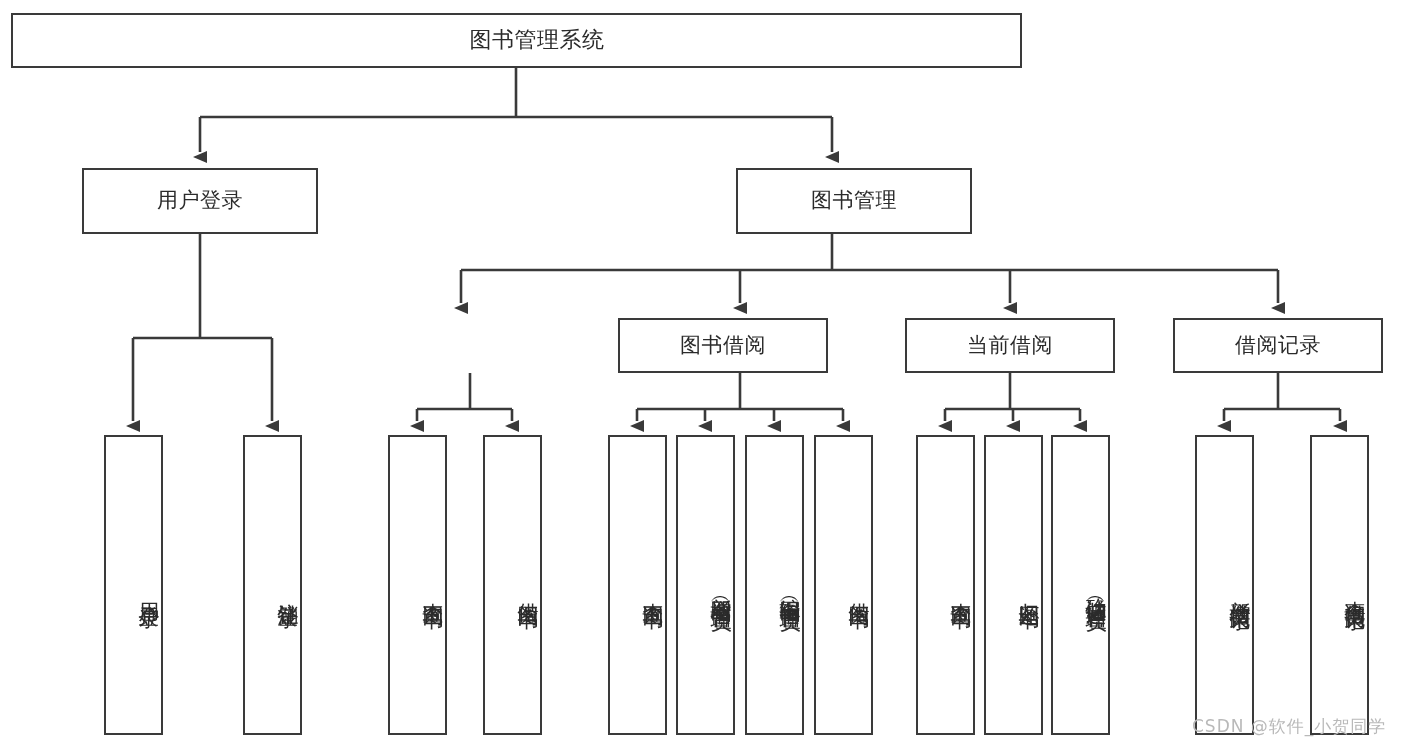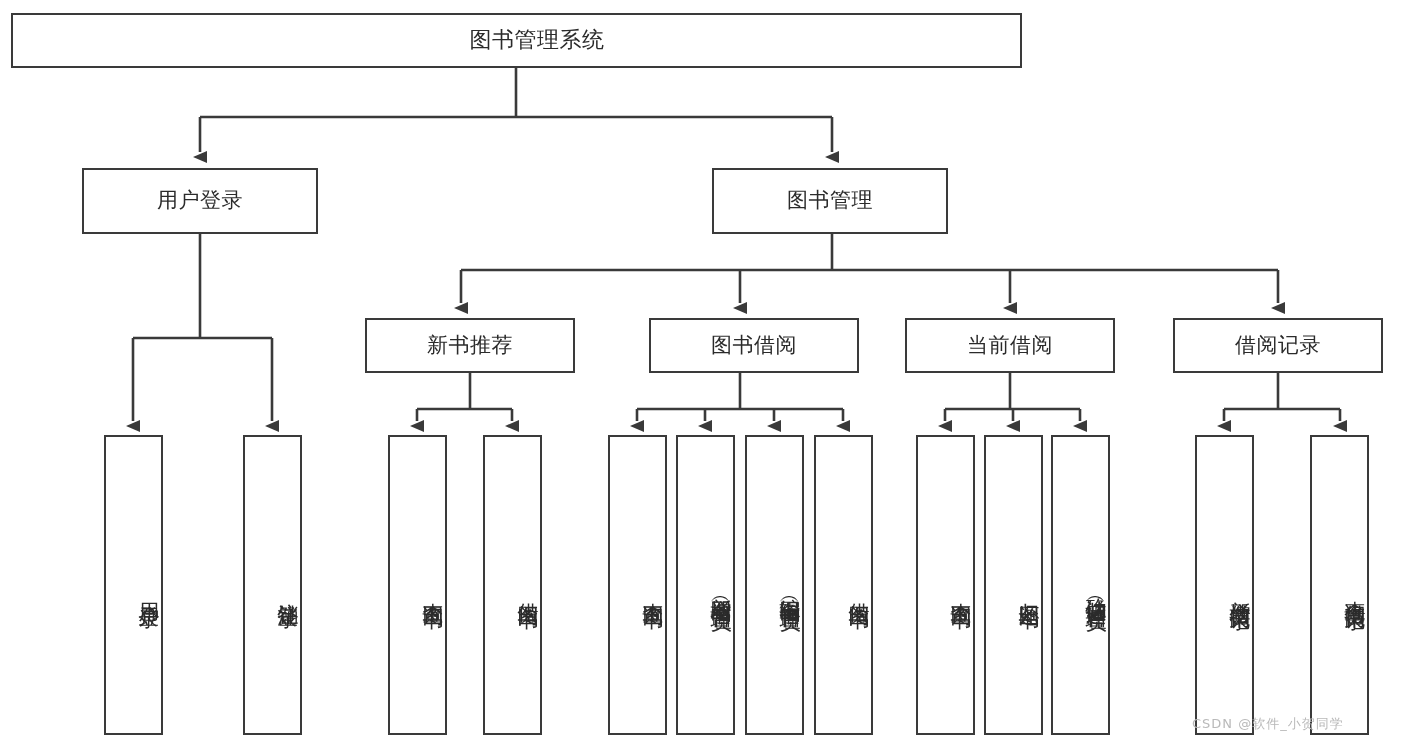--- a/index.html
+++ b/index.html
@@ -33,21 +33,21 @@
     justify-content:center;
     padding-top:10px;
   }
   .node.v .lbl{
     writing-mode:vertical-rl;
     text-orientation:upright;
     display:block;
   }
   .watermark{
     position:absolute;
-    font-size:13px;
+    font-size:17px;
     color:#b9b9b9;
     letter-spacing:1px;
     white-space:nowrap;
     font-family:"DejaVu Sans","Liberation Sans",sans-serif;
   }
 </style>
 </head>
 <body>
 
 <div id="canvas">
@@ -102,28 +102,25 @@
     </g>
   </svg>
 
   <div class="node root" style="left:11px;top:13px;width:1011px;height:55px;padding-left:41px;">
     <span class="lbl">图书管理系统</span>
   </div>
 
   <div class="node h" style="left:82px;top:168px;width:236px;height:66px;">
     <span class="lbl">用户登录</span>
   </div>
-  <div class="node h" style="left:712px;top:168px;width:236px;height:66px;">
+  <div class="node h" style="left:736px;top:168px;width:236px;height:66px;">
     <span class="lbl">图书管理</span>
   </div>
 
-  <div class="node h" style="left:365px;top:318px;width:210px;height:55px;">
-    <span class="lbl">新书推荐</span>
-  </div>
-  <div class="node h" style="left:649px;top:318px;width:210px;height:55px;">
+  <div class="node h" style="left:618px;top:318px;width:210px;height:55px;">
     <span class="lbl">图书借阅</span>
   </div>
   <div class="node h" style="left:905px;top:318px;width:210px;height:55px;align-items:center;">
     <span class="lbl">当前借阅</span>
   </div>
   <div class="node h" style="left:1173px;top:318px;width:210px;height:55px;align-items:center;">
     <span class="lbl">借阅记录</span>
   </div>
 
   <div class="node v" style="left:104px;top:435px;width:59px;height:300px;">

